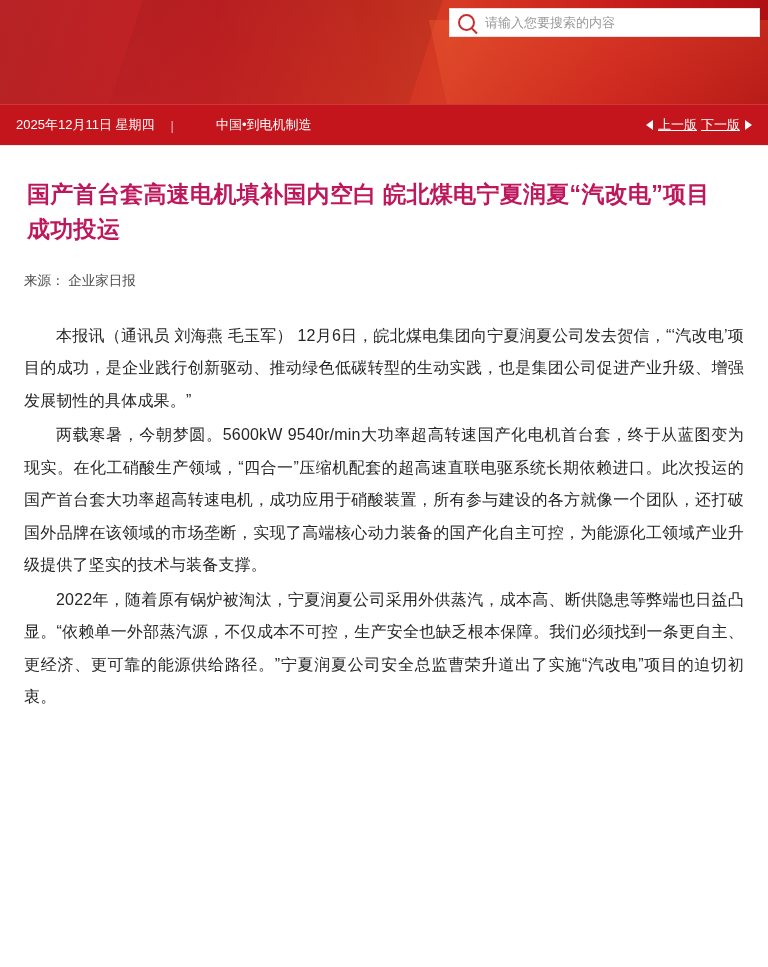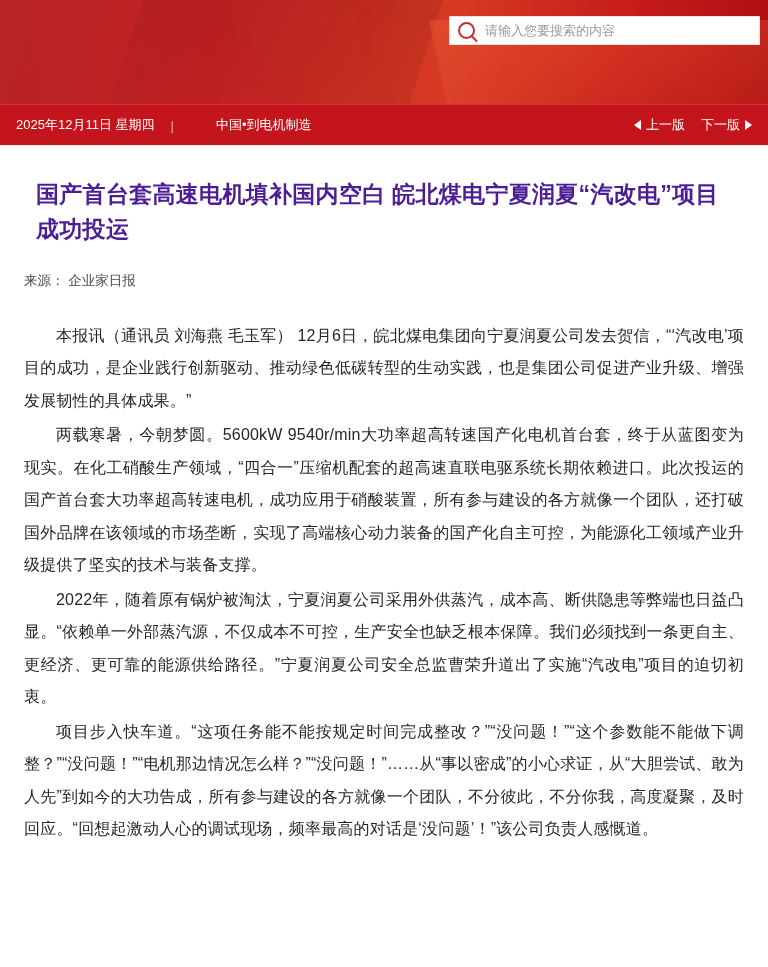--- a/index.html
+++ b/index.html
@@ -44,21 +44,21 @@
     position: absolute;
     right: -40px; top: 20px;
     width: 360px; height: 180px;
     background: linear-gradient(180deg, rgba(255,120,60,0.25), rgba(255,255,255,0));
     transform: skewX(12deg);
   }
 
   
   .search-box {
     position: absolute;
-    left: 449px; top: 16px;
+    left: 449px; top: 8px;
     width: 311px; height: 29px;
     background: #ffffff;
     border: 1px solid #e2e2e2;
     display: flex;
     align-items: center;
     padding: 0 8px;
   }
   .search-icon {
     width: 17px; height: 17px;
     border: 2px solid #c62f2f;
@@ -99,22 +99,23 @@
   .infobar .sep {
     margin: 0 16px;
     color: rgba(255,255,255,0.65);
   }
   .infobar .issn { white-space: nowrap; }
   .infobar .paper { margin-left: 26px; white-space: nowrap; }
   .infobar .nav {
     margin-left: auto;
     display: flex;
     align-items: center;
-    gap: 16px;
+    gap: 4px;
     white-space: nowrap;
+    text-decoration: underline;
   }
   .infobar .nav .navbtn {
     display: flex;
     align-items: center;
     gap: 5px;
     cursor: pointer;
   }
   .tri-left {
     width: 0; height: 0;
     border-top: 5px solid transparent;
@@ -128,24 +129,24 @@
     border-left: 7px solid #ffffff;
   }
 
   
   .article {
     padding: 32px 24px 0 24px;
   }
   .headline {
     font-size: 23px;
     font-weight: bold;
-    color: #4c1d95;
+    color: #be185d;
     line-height: 1.5;
     letter-spacing: 0.3px;
-    margin: 0 0 26px 12px;
+    margin: 0 0 26px 3px;
     max-width: 700px;
   }
   .source {
     font-size: 13.5px;
     color: #4a4a4a;
     margin: 12px 0 30px 0;
   }
   .body-text p {
     font-size: 16px;
     color: #262626;
@@ -200,17 +201,16 @@
   <div class="article">
     <h1 class="headline">国产首台套高速电机填补国内空白 皖北煤电宁夏润夏“汽改电”项目成功投运</h1>
     <div class="source">
       <span>来源：</span>
       <span>企业家日报</span>
     </div>
     <div class="body-text">
       <p>本报讯（通讯员 刘海燕 毛玉军） 12月6日，皖北煤电集团向宁夏润夏公司发去贺信，“‘汽改电’项目的成功，是企业践行创新驱动、推动绿色低碳转型的生动实践，也是集团公司促进产业升级、增强发展韧性的具体成果。”</p>
       <p>两载寒暑，今朝梦圆。5600kW 9540r/min大功率超高转速国产化电机首台套，终于从蓝图变为现实。在化工硝酸生产领域，“四合一”压缩机配套的超高速直联电驱系统长期依赖进口。此次投运的国产首台套大功率超高转速电机，成功应用于硝酸装置，所有参与建设的各方就像一个团队，还打破国外品牌在该领域的市场垄断，实现了高端核心动力装备的国产化自主可控，为能源化工领域产业升级提供了坚实的技术与装备支撑。</p>
       <p>2022年，随着原有锅炉被淘汰，宁夏润夏公司采用外供蒸汽，成本高、断供隐患等弊端也日益凸显。“依赖单一外部蒸汽源，不仅成本不可控，生产安全也缺乏根本保障。我们必须找到一条更自主、更经济、更可靠的能源供给路径。”宁夏润夏公司安全总监曹荣升道出了实施“汽改电”项目的迫切初衷。</p>
-      <p>项目步入快车道。“这项任务能不能按规定时间完成整改？”“没问题！”“这个参数能不能做下调整？”“没问题！”“电机那边情况怎么样？”“没问题！”……从“事以密成”的小心求证，从“大胆尝试、敢为人先”到如今的大功告成，所有参与建设的各方就像一个团队，不分彼此，不分你我，高度凝聚，及时回应。“回想起激动人心的调试现场，频率最高的对话是‘没问题’！”该公司负责人感慨道。</p>
     </div>
   </div>
 
 </div>
 
 </body></html>

